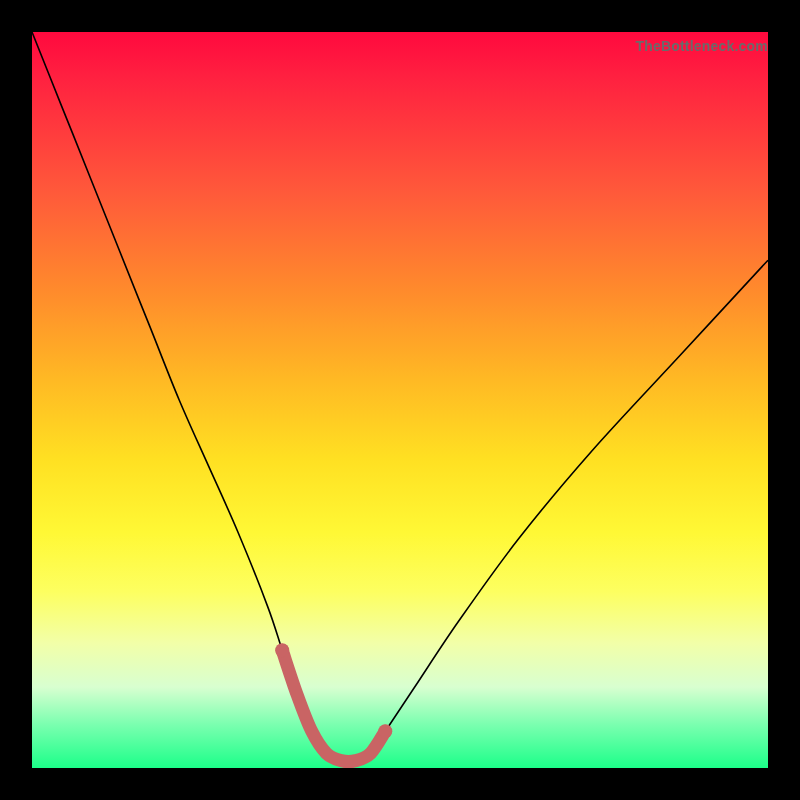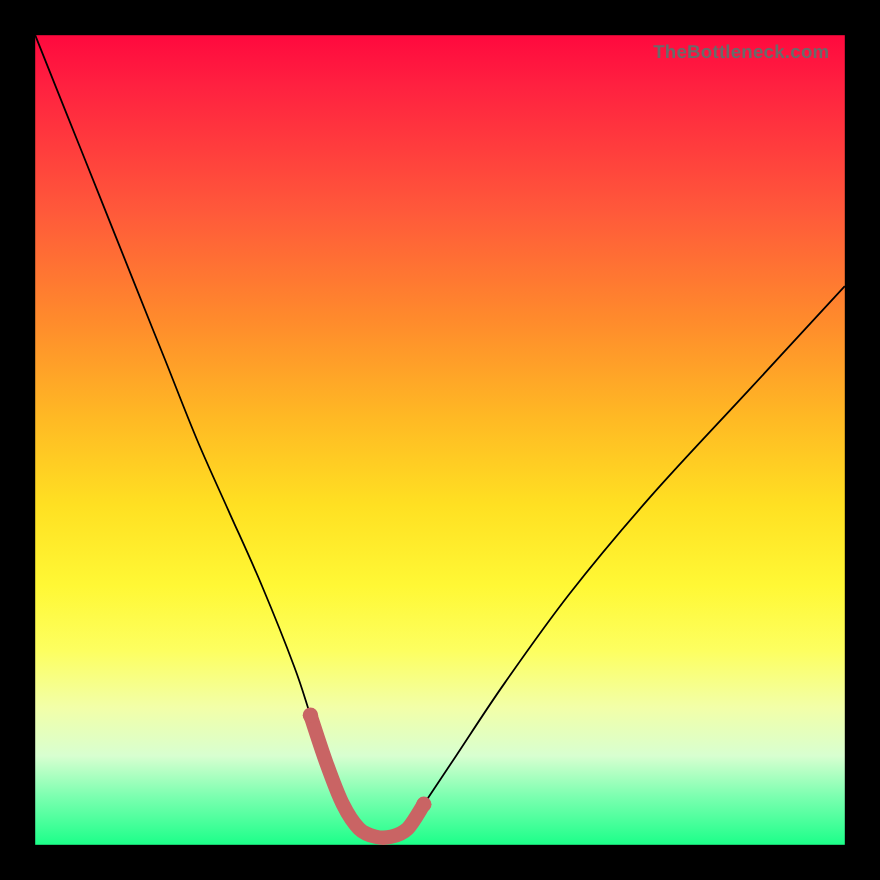--- a/index.html
+++ b/index.html
@@ -37,22 +37,22 @@
       #fdff60 76%,
       #f2ffa8 83%,
       #d8ffd0 89%,
       #7cffb0 94%,
       #1cff89 100%
     );
   }
   .watermark {
     position: absolute;
     top: 6px;
-    right: 14px;
-    font-size: 17px;
+    right: 0;
+    font-size: 14px;
     font-weight: 600;
     color: #6a6a6a;
     letter-spacing: 0.2px;
     user-select: none;
   }
   svg.curve {
     position: absolute;
     left: 0;
     top: 0;
     width: 736px;

